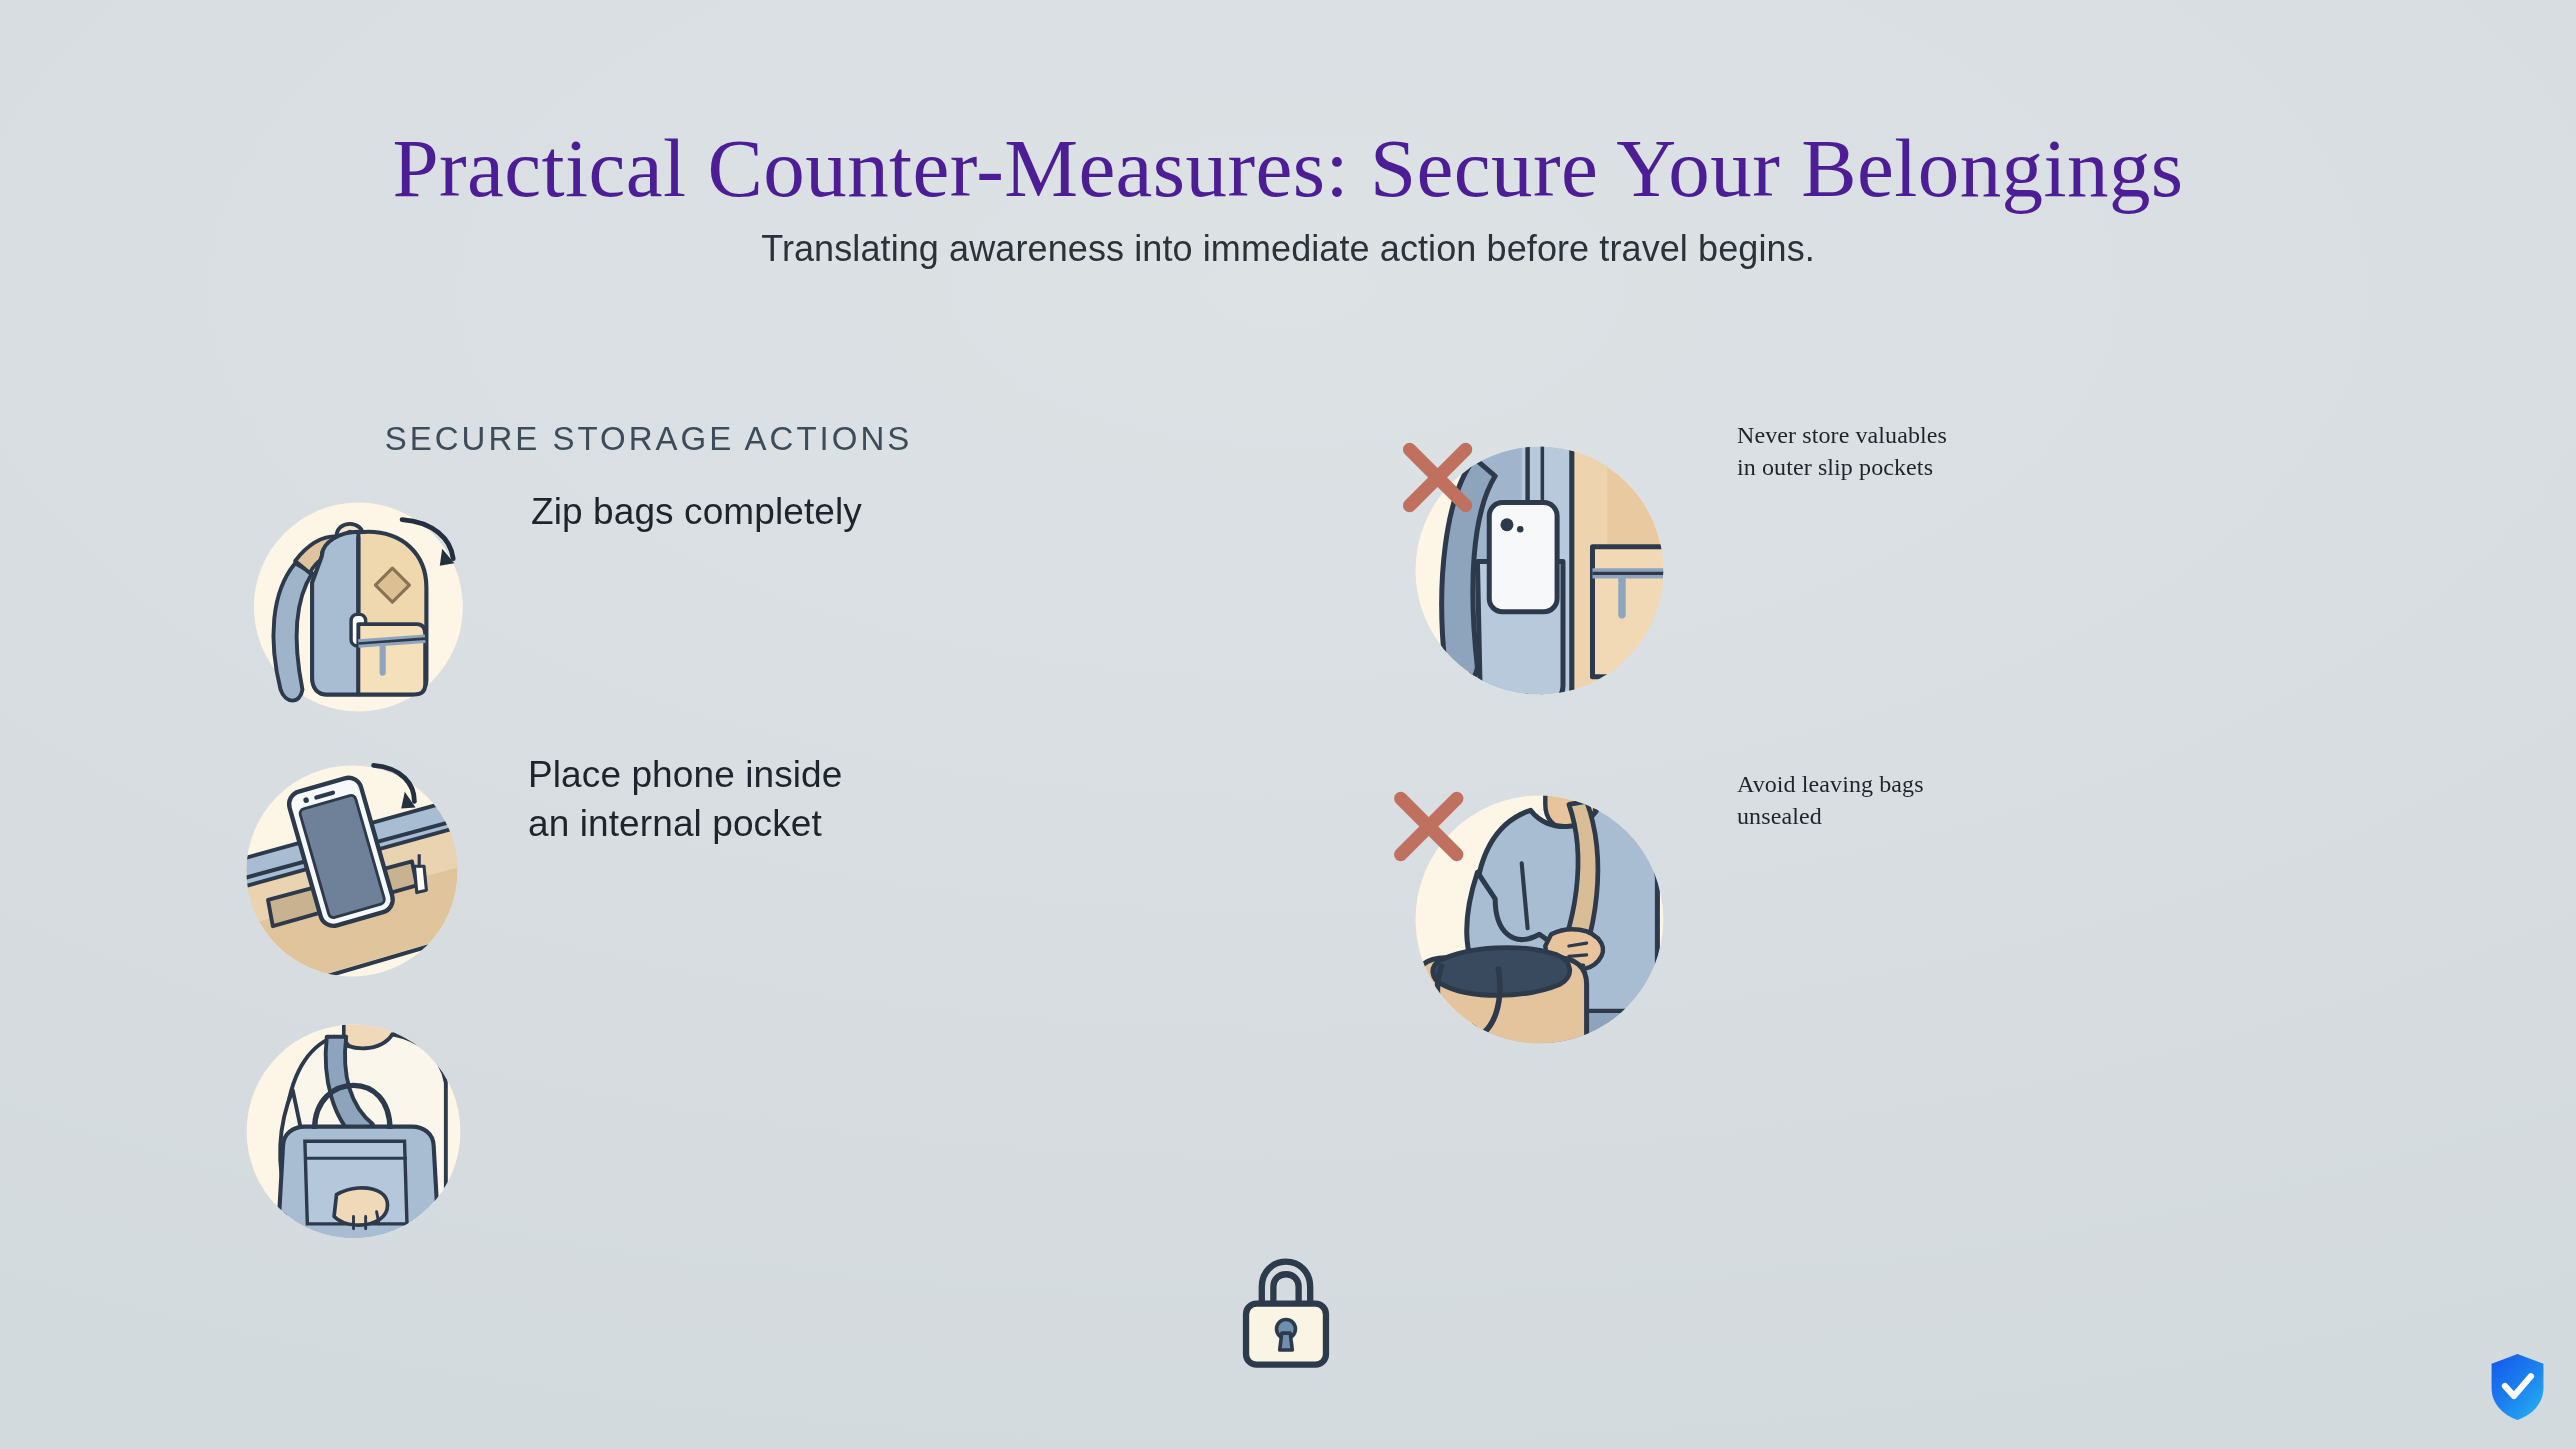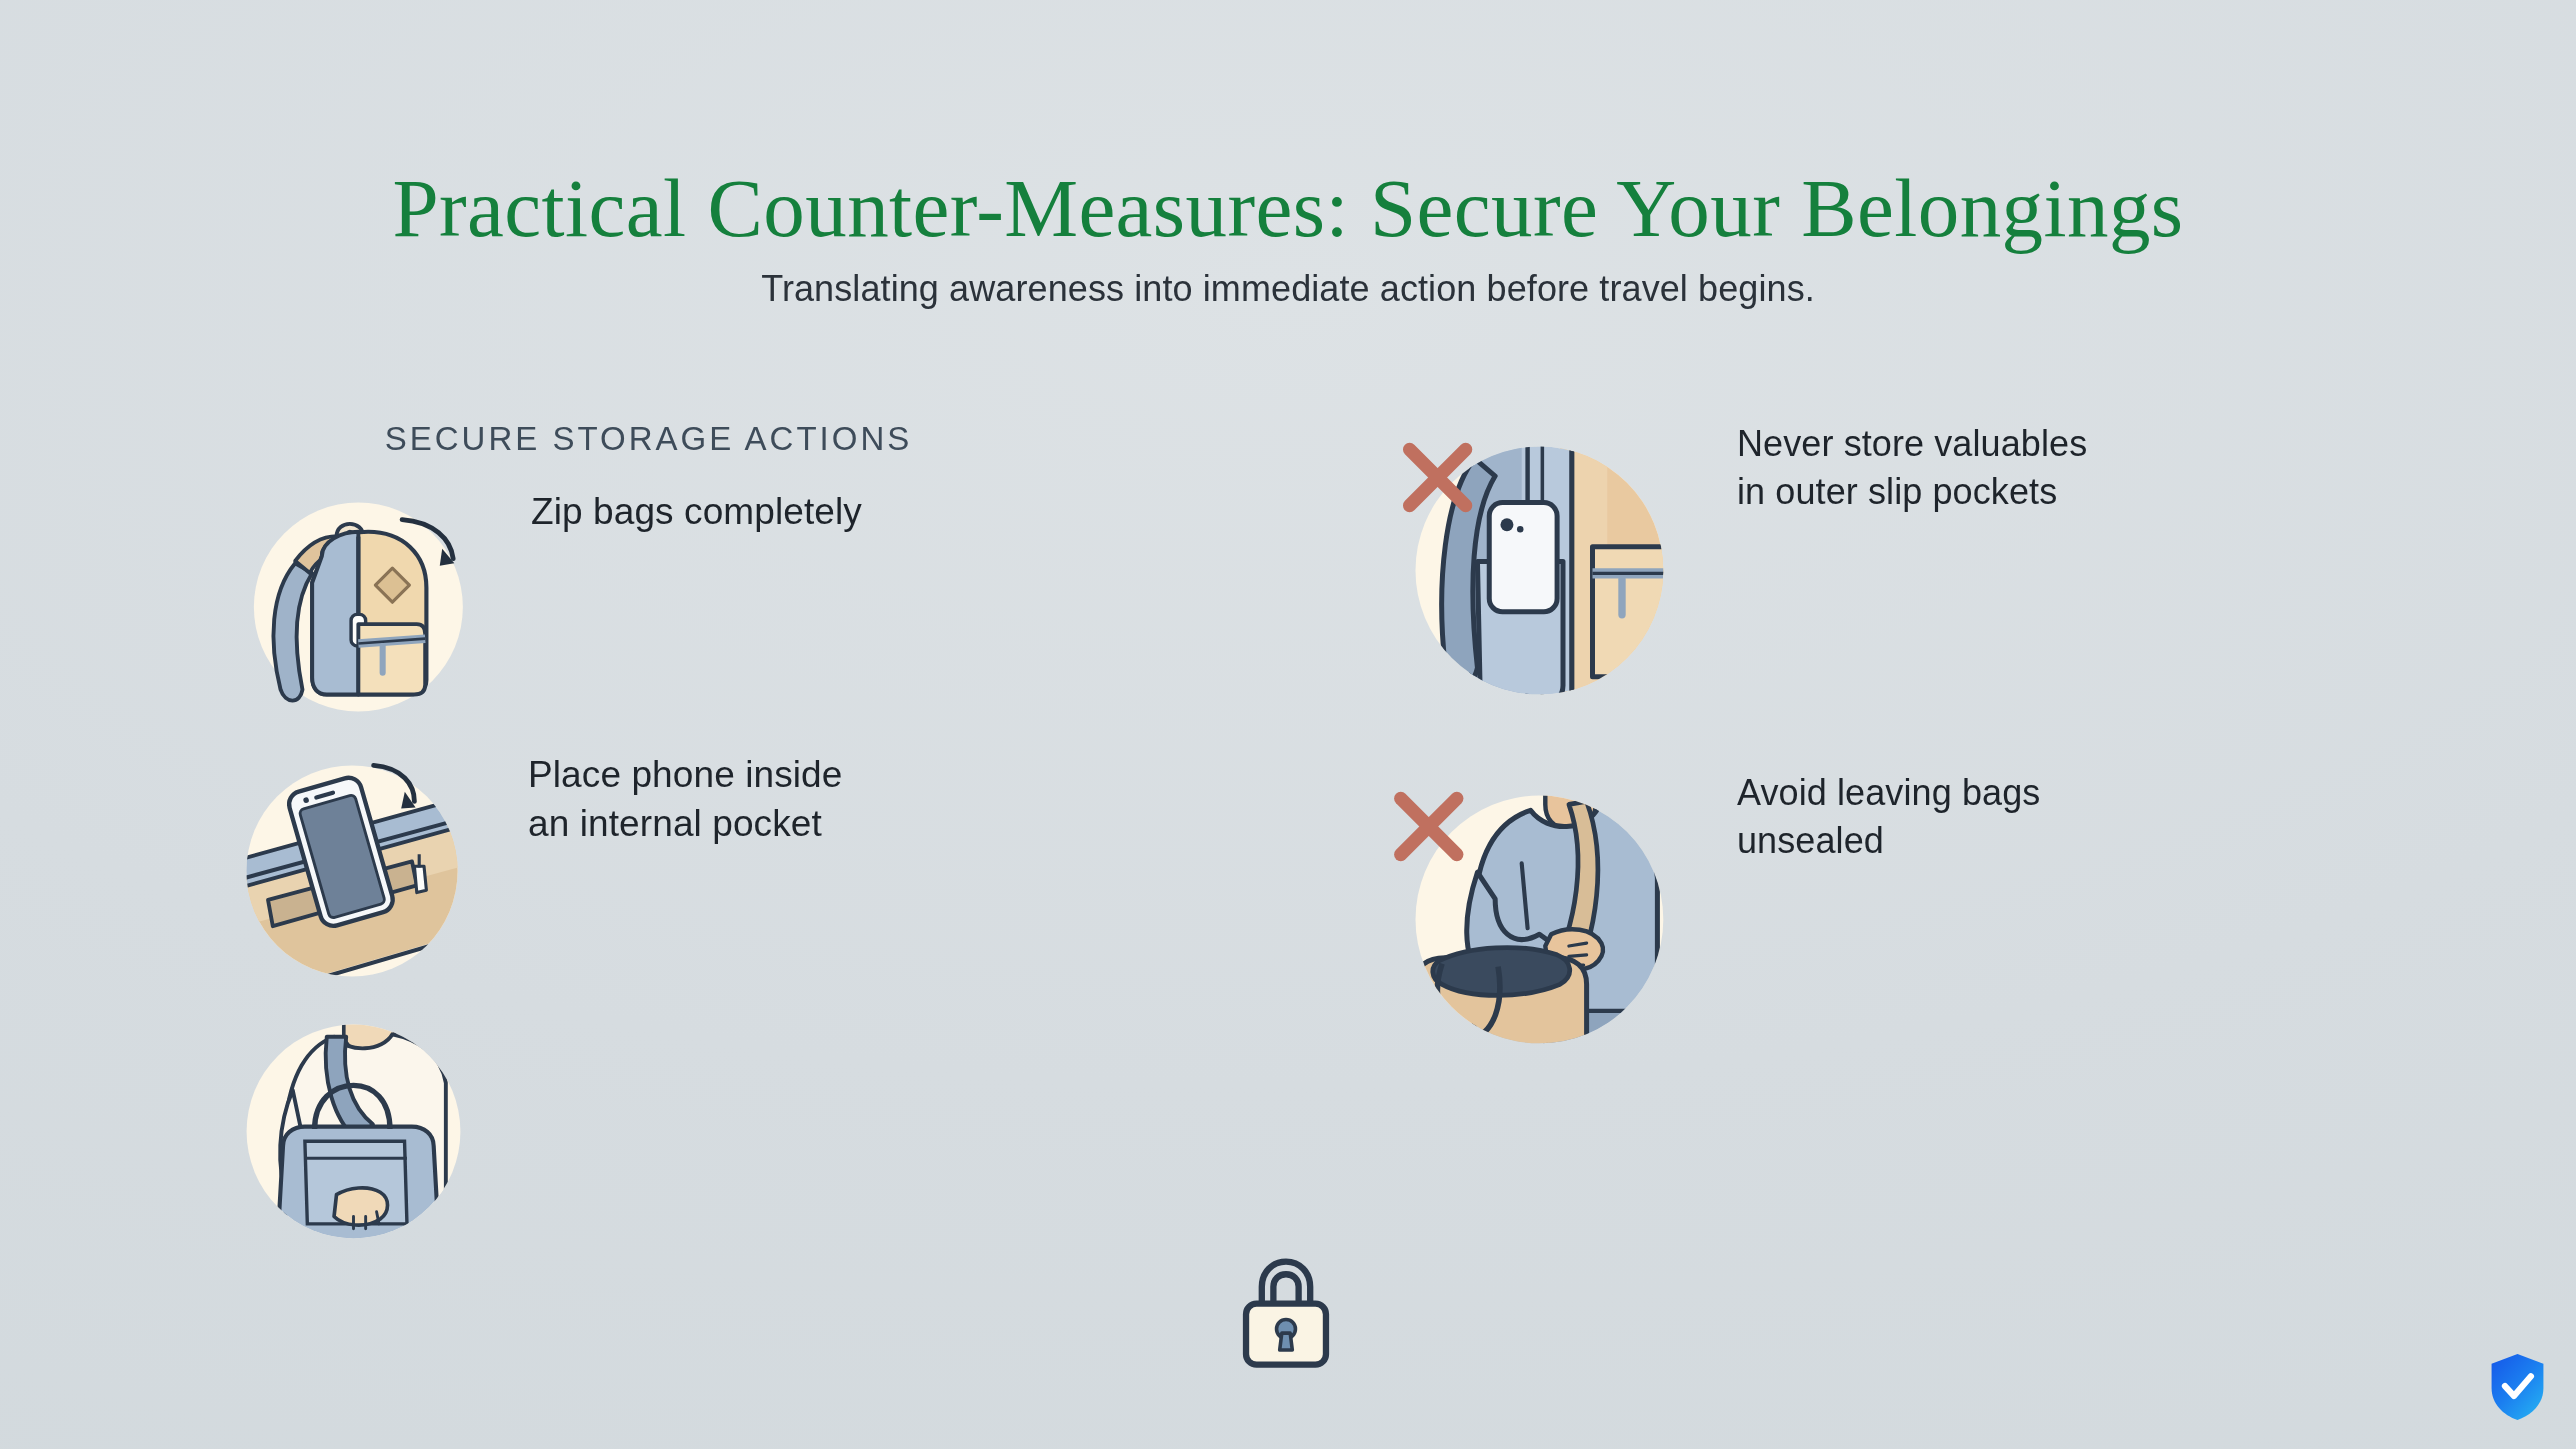--- a/index.html
+++ b/index.html
@@ -14,25 +14,24 @@
       #d8dee1;
     position:relative;
   }
 
   
   .slide-header { width:100%; text-align:center; padding-top:125px; }
   .slide-title {
     font-family:"Liberation Serif", serif;
     font-size:83px;
     font-weight:400;
-    color:#15803d;
+    color:#4c1d95;
     letter-spacing:0.4px;
     line-height:1.05;
     white-space:nowrap;
-    margin-top:40px;
   }
   .slide-subtitle {
     margin-top:16px;
     font-size:36px;
     font-weight:400;
     color:#2b323a;
     letter-spacing:0.1px;
   }
 
   
@@ -63,21 +62,21 @@
   .col-left  .item { margin-bottom:19.7px; padding-left:125px; }
   .col-right .item { margin-bottom:54px; padding-left:98px; }
 
   .item-label {
     font-size:37px;
     line-height:1.32;
     color:#1e242b;
     white-space:pre-line;
     letter-spacing:0.1px;
   }
-  .col-right .item-label { font-size:36px; }
+  .col-right .item-label { font-size:24px;font-family:Liberation Serif, serif; }
 
   
   .illus {
     position:relative;
     flex:0 0 auto;
     border-radius:50%;
   }
   .illus svg { display:block; width:100%; height:100%; overflow:visible; }
   .size-a { width:243px; height:243px; }
   .size-b { width:240px; height:240px; }

